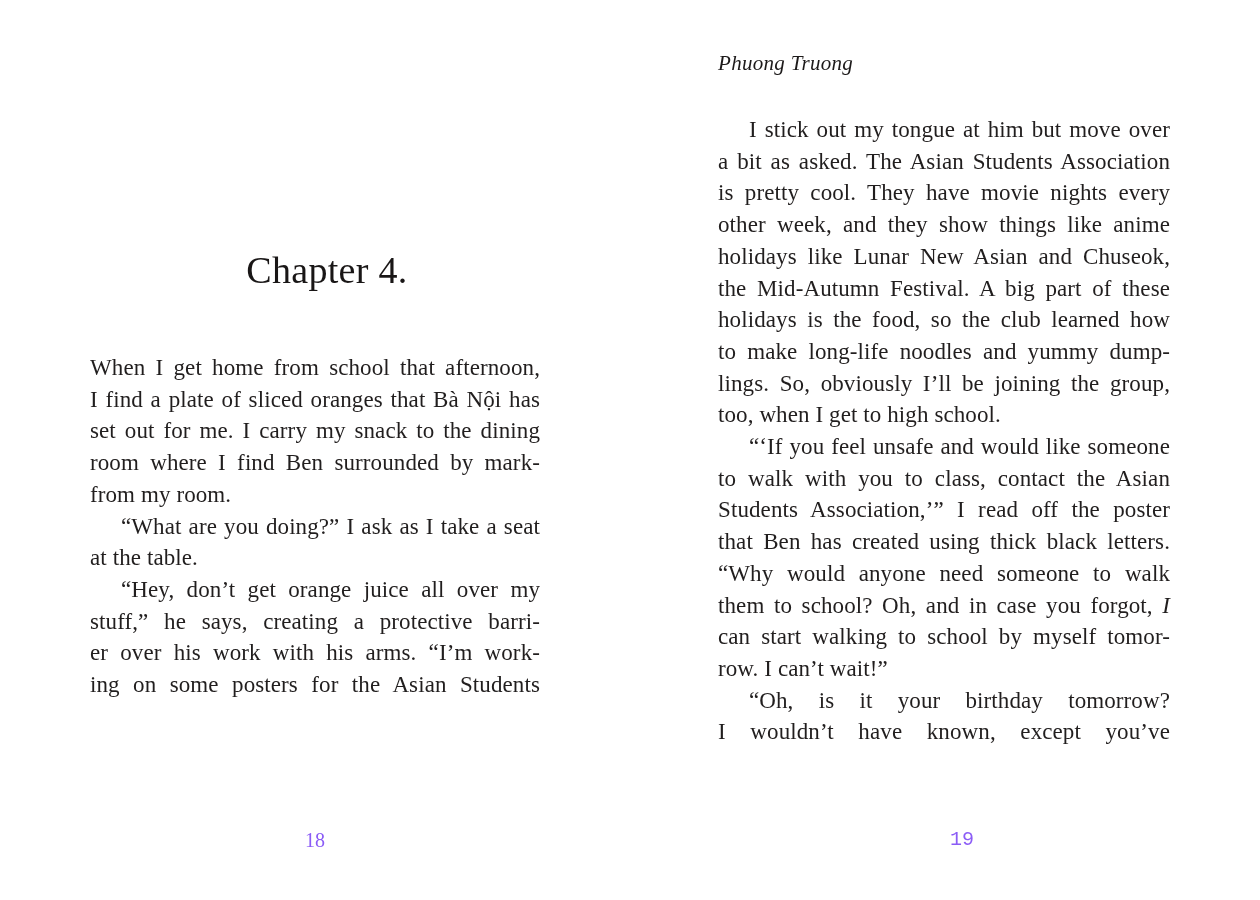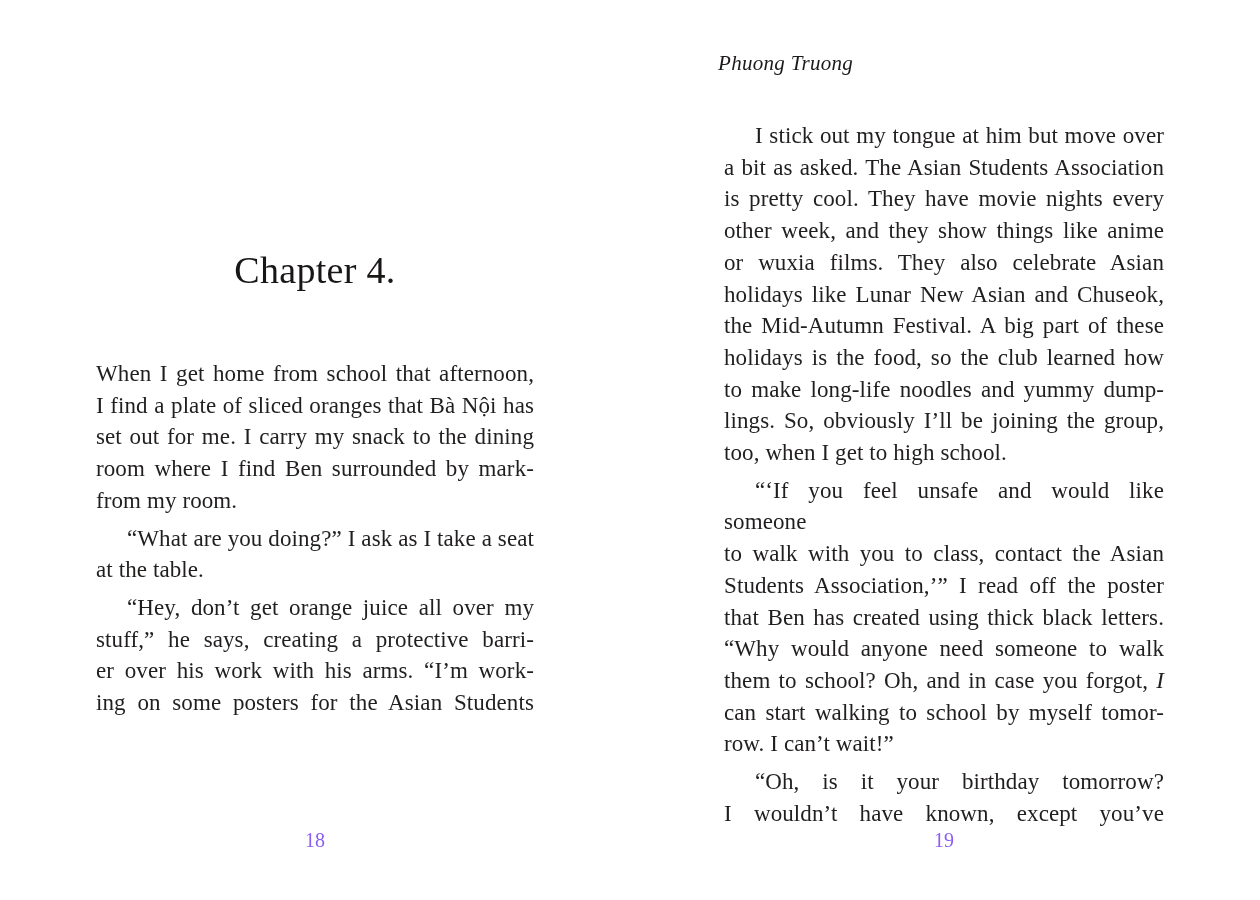--- a/index.html
+++ b/index.html
@@ -16,21 +16,21 @@
     color: #211e1e;
   }
   .spread {
     position: absolute;
     inset: 0;
     background: #ffffff;
   }
   
   .chapter-title {
     position: absolute;
-    left: 90px;
+    left: 102px;
     width: 450px;
     top: 246px;
     margin: 0;
     font-size: 38px;
     font-weight: normal;
     line-height: 48px;
     text-align: center;
     color: #191616;
     letter-spacing: 0.3px;
   }
@@ -60,27 +60,28 @@
     letter-spacing: 0.3px;
   }
   .right-body {
     position: absolute;
     left: 718px;
     width: 452px;
     top: 114px;
   }
   .right-folio {
     position: absolute;
-    left: 718px;
+    left: 736px;
     width: 452px;
     top: 829px;
+    font-family: Liberation Mono, monospace;
   }
   
   .paragraph {
-    margin: 6px;
+    margin: 0;
   }
   .line {
     font-size: 23px;
     line-height: 31.7px;
     letter-spacing: 0.1px;
     text-align: justify;
     text-align-last: justify;
     white-space: normal;
   }
   .line.last {
@@ -132,21 +133,20 @@
   </div>
 
   <div class="running-header">Phuong Truong</div>
 
   <div class="right-body">
       <div class="paragraph">
         <div class="line indent">I stick out my tongue at him but move over</div>
         <div class="line">a bit as asked. The Asian Students Association</div>
         <div class="line">is pretty cool. They have movie nights every</div>
         <div class="line">other week, and they show things like anime</div>
-        <div class="line">or wuxia films. They also celebrate Asian</div>
         <div class="line">holidays like Lunar New Asian and Chuseok,</div>
         <div class="line">the Mid-Autumn Festival. A big part of these</div>
         <div class="line">holidays is the food, so the club learned how</div>
         <div class="line">to make long-life noodles and yummy dump-</div>
         <div class="line">lings. So, obviously I’ll be joining the group,</div>
         <div class="line last">too, when I get to high school.</div>
       </div>
       <div class="paragraph">
         <div class="line indent">“‘If you feel unsafe and would like someone</div>
         <div class="line">to walk with you to class, contact the Asian</div>

